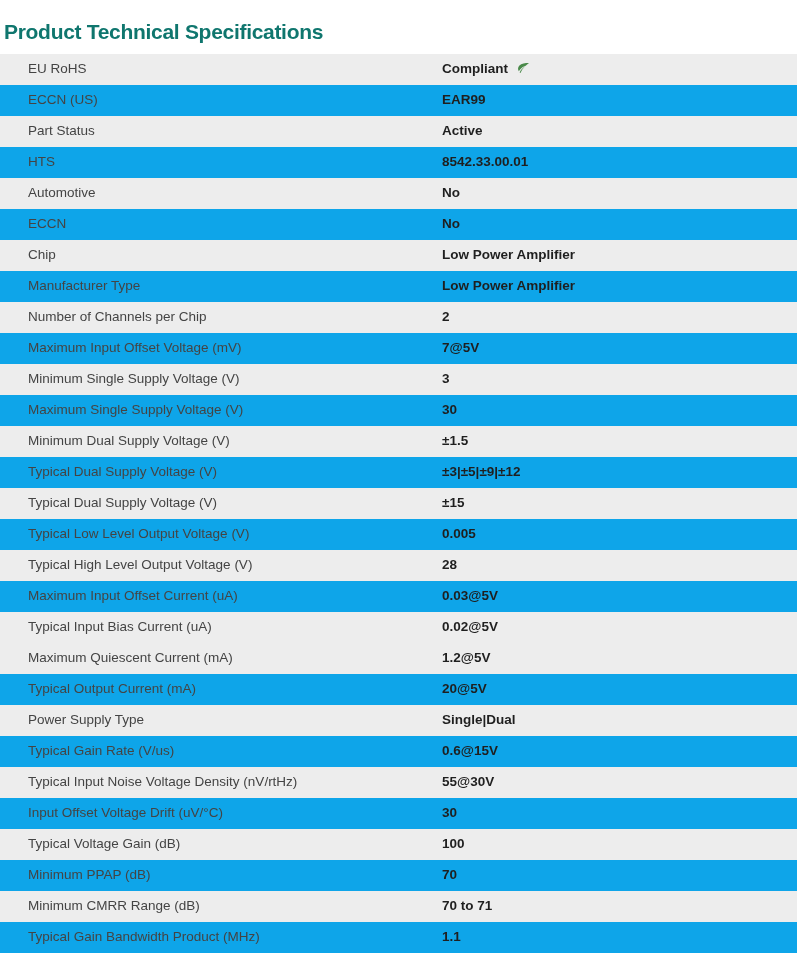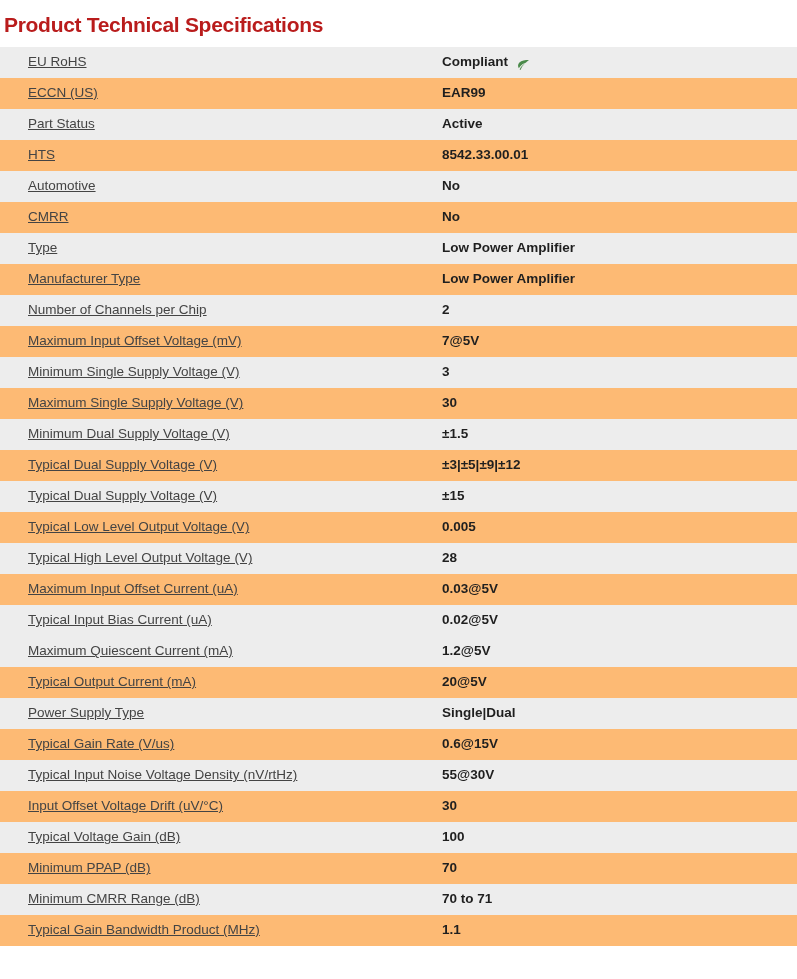--- a/index.html
+++ b/index.html
@@ -14,23 +14,23 @@
     -webkit-font-smoothing: antialiased;
   }
   .page {
     width: 797px;
     position: relative;
     overflow: hidden;
   }
   .page-title {
     font-size: 21px;
     font-weight: bold;
-    color: #b91c1c;
+    color: #0f766e;
     letter-spacing: -0.3px;
-    padding: 12px 0 10px 4px;
+    padding: 19px 0 10px 4px;
     margin: 0;
     line-height: 1.2;
   }
   .spec-table {
     width: 797px;
     border-collapse: collapse;
     table-layout: fixed;
   }
   .spec-table tr {
     height: 31px;
@@ -38,36 +38,35 @@
   .spec-table td {
     padding: 0 0 0 28px;
     vertical-align: middle;
     font-size: 13.5px;
     line-height: 1.25;
   }
   .spec-table td.label {
     width: 386px;
     color: #444444;
     font-weight: normal;
-    text-decoration: underline;
   }
   .spec-table td.value {
     color: #1f1f1f;
     font-weight: bold;
     padding-left: 28px;
   }
   .spec-table tr.odd td {
     background: #ededed;
   }
   .spec-table tr.even td {
-    background: #fdba74;
+    background: #0ea5e9;
   }
   .value-wrap {
     display: flex;
-    align-items: flex-end;
+    align-items: flex-start;
     gap: 8px;
   }
   .leaf-icon {
     display: inline-block;
     width: 14px;
     height: 13px;
     position: relative;
     top: 1px;
   }
 </style>
@@ -115,29 +114,29 @@
         </tr>
         <tr class="odd">
           <td class="label">Automotive</td>
           <td class="value">
             <div class="value-wrap">
               <span>No</span>
             </div>
           </td>
         </tr>
         <tr class="even">
-          <td class="label">CMRR</td>
+          <td class="label">ECCN</td>
           <td class="value">
             <div class="value-wrap">
               <span>No</span>
             </div>
           </td>
         </tr>
         <tr class="odd">
-          <td class="label">Type</td>
+          <td class="label">Chip</td>
           <td class="value">
             <div class="value-wrap">
               <span>Low Power Amplifier</span>
             </div>
           </td>
         </tr>
         <tr class="even">
           <td class="label">Manufacturer Type</td>
           <td class="value">
             <div class="value-wrap">

